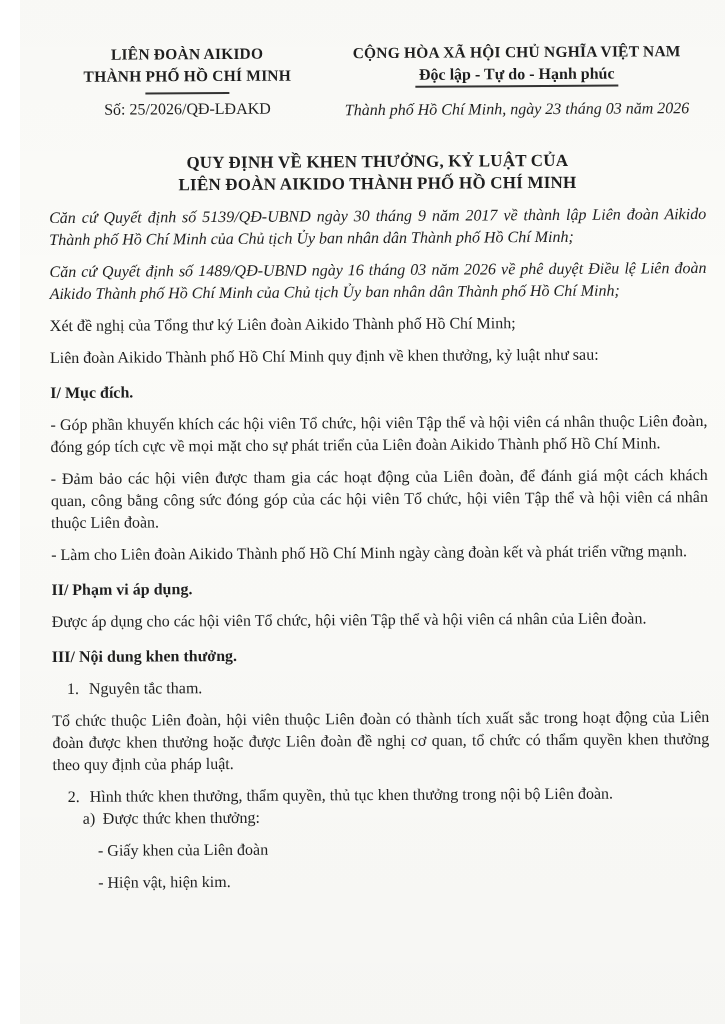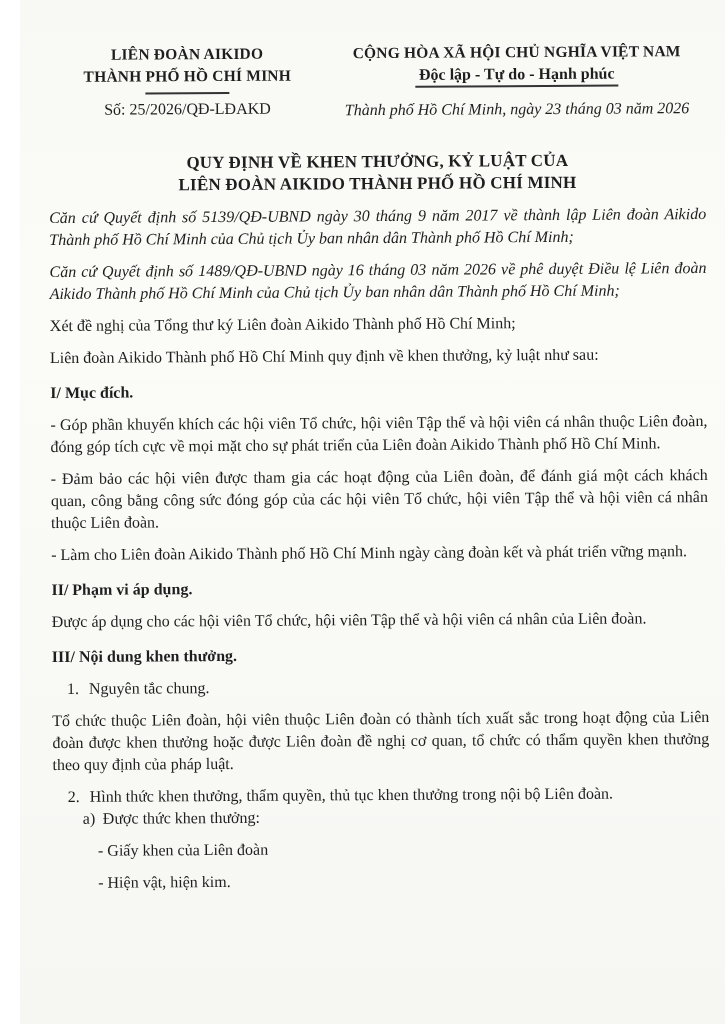--- a/index.html
+++ b/index.html
@@ -87,21 +87,21 @@
     <p class="para heading">I/ Mục đích.</p>
     <p class="para">- Góp phần khuyến khích các hội viên Tổ chức, hội viên Tập thể và hội viên cá nhân thuộc Liên đoàn, đóng góp tích cực về mọi mặt cho sự phát triển của Liên đoàn Aikido Thành phố Hồ Chí Minh.</p>
     <p class="para">- Đảm bảo các hội viên được tham gia các hoạt động của Liên đoàn, để đánh giá một cách khách quan, công bằng công sức đóng góp của các hội viên Tổ chức, hội viên Tập thể và hội viên cá nhân thuộc Liên đoàn.</p>
     <p class="para">- Làm cho Liên đoàn Aikido Thành phố Hồ Chí Minh ngày càng đoàn kết và phát triển vững mạnh.</p>
 
     <p class="para heading">II/ Phạm vi áp dụng.</p>
     <p class="para">Được áp dụng cho các hội viên Tổ chức, hội viên Tập thể và hội viên cá nhân của Liên đoàn.</p>
 
     <p class="para heading">III/ Nội dung khen thưởng.</p>
 
-    <p class="para num-item"><span class="num">1.</span><span>Nguyên tắc chung.</span></p>
+    <p class="para num-item"><span class="num">1.</span><span>Nguyên tắc tham.</span></p>
 
     <p class="para">Tổ chức thuộc Liên đoàn, hội viên thuộc Liên đoàn có thành tích xuất sắc trong hoạt động của Liên đoàn được khen thưởng hoặc được Liên đoàn đề nghị cơ quan, tổ chức có thẩm quyền khen thưởng theo quy định của pháp luật.</p>
 
     <p class="para num-item"><span class="num">2.</span><span>Hình thức khen thưởng, thẩm quyền, thủ tục khen thưởng trong nội bộ Liên đoàn.</span></p>
 
     <p class="para letter-item tight"><span class="marker">a)</span><span>Được thức khen thưởng:</span></p>
 
     <p class="para dash-item">- Giấy khen của Liên đoàn</p>
     <p class="para dash-item">- Hiện vật, hiện kim.</p>
 

